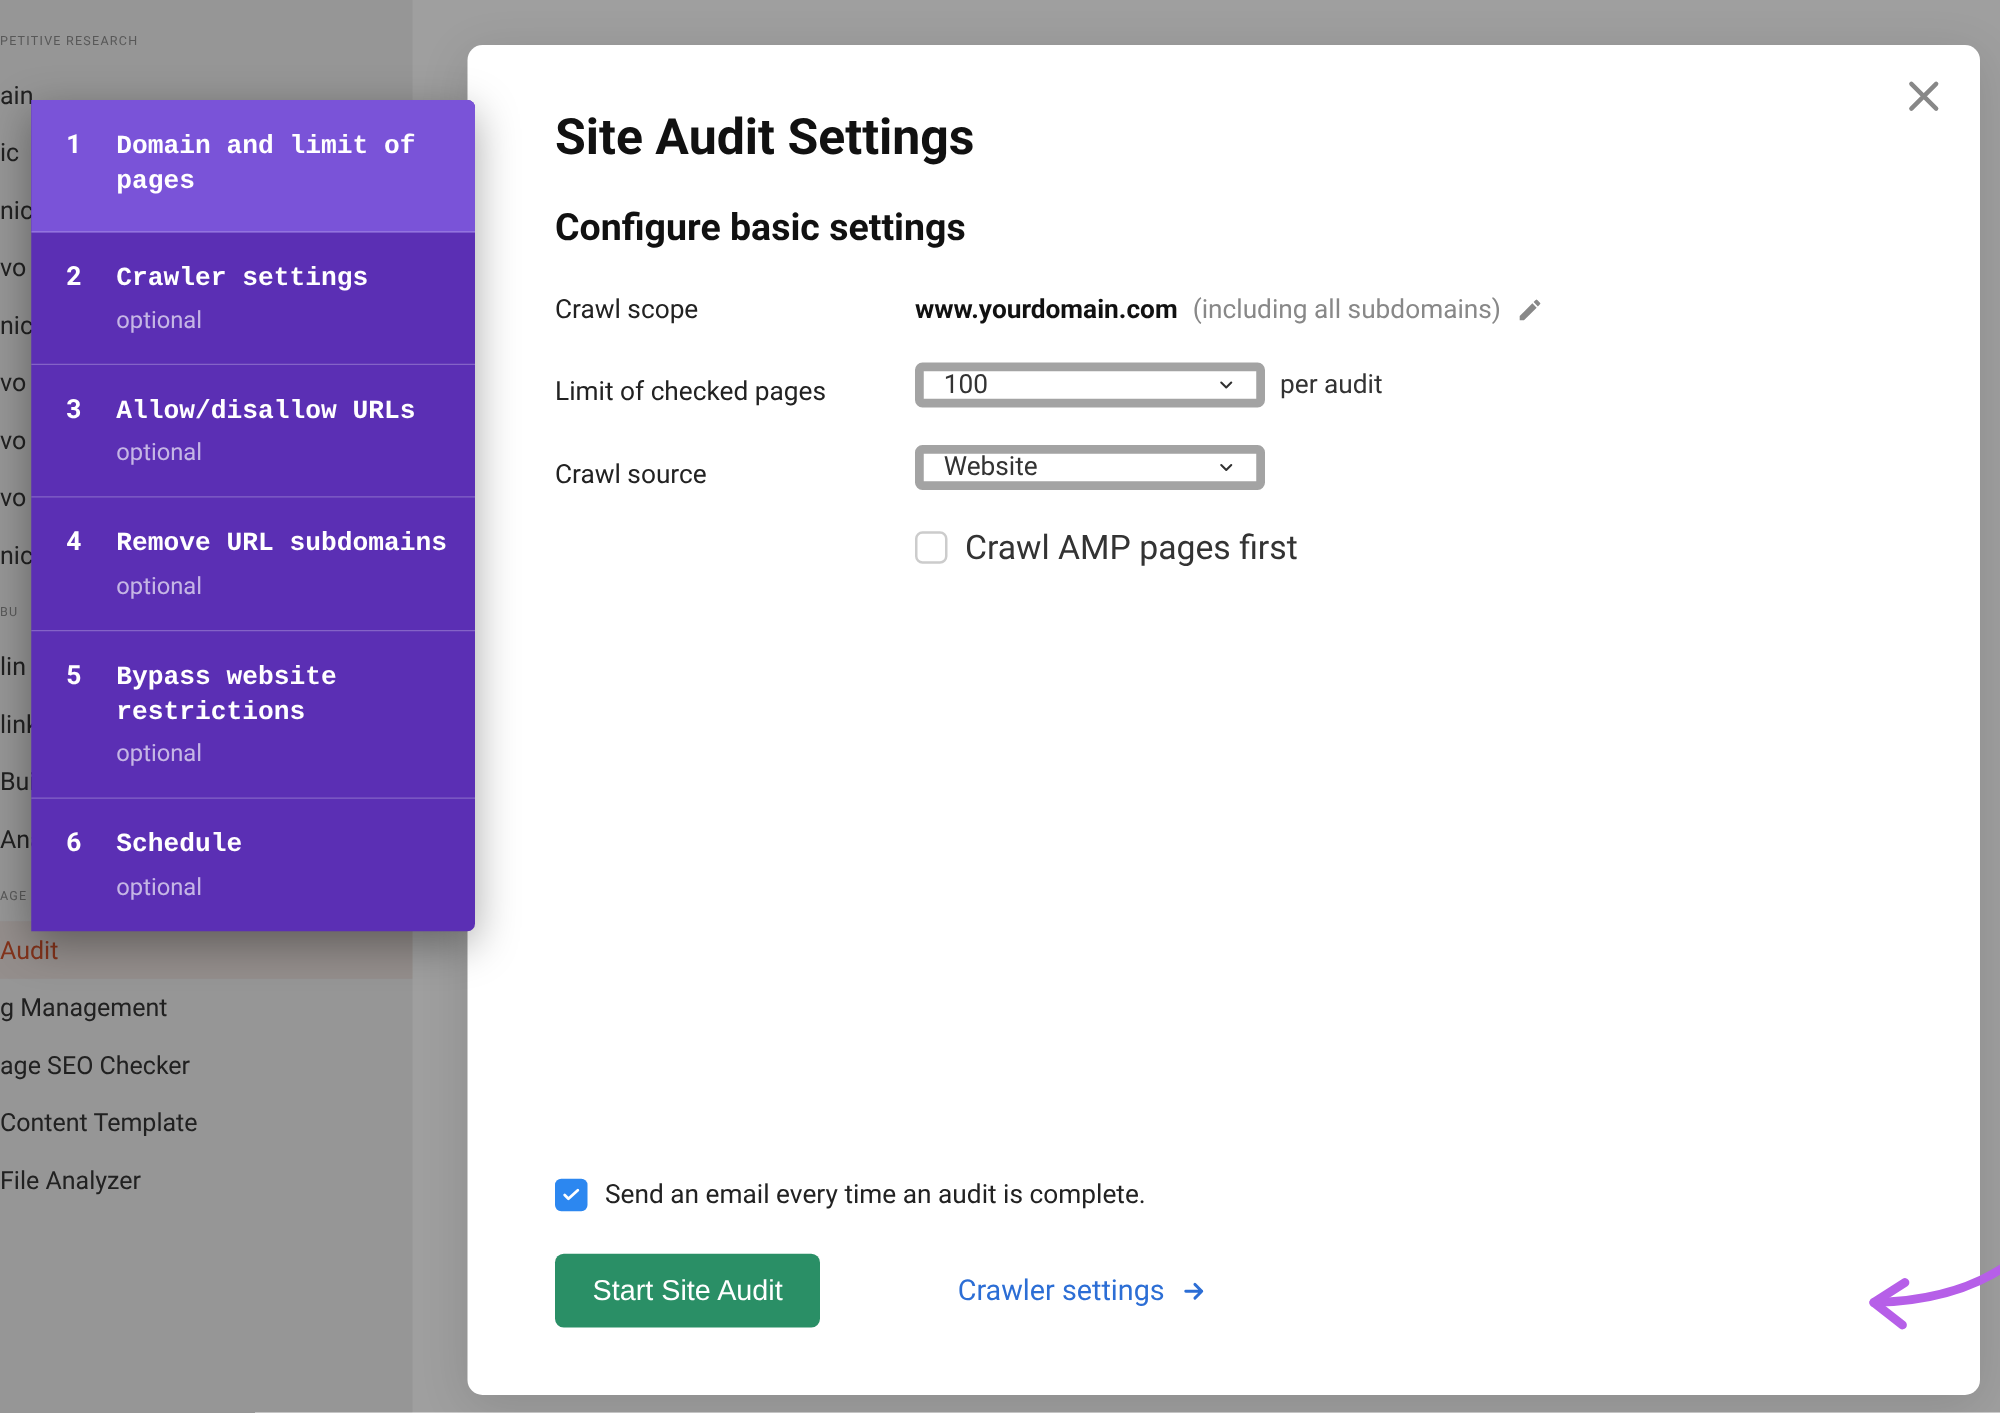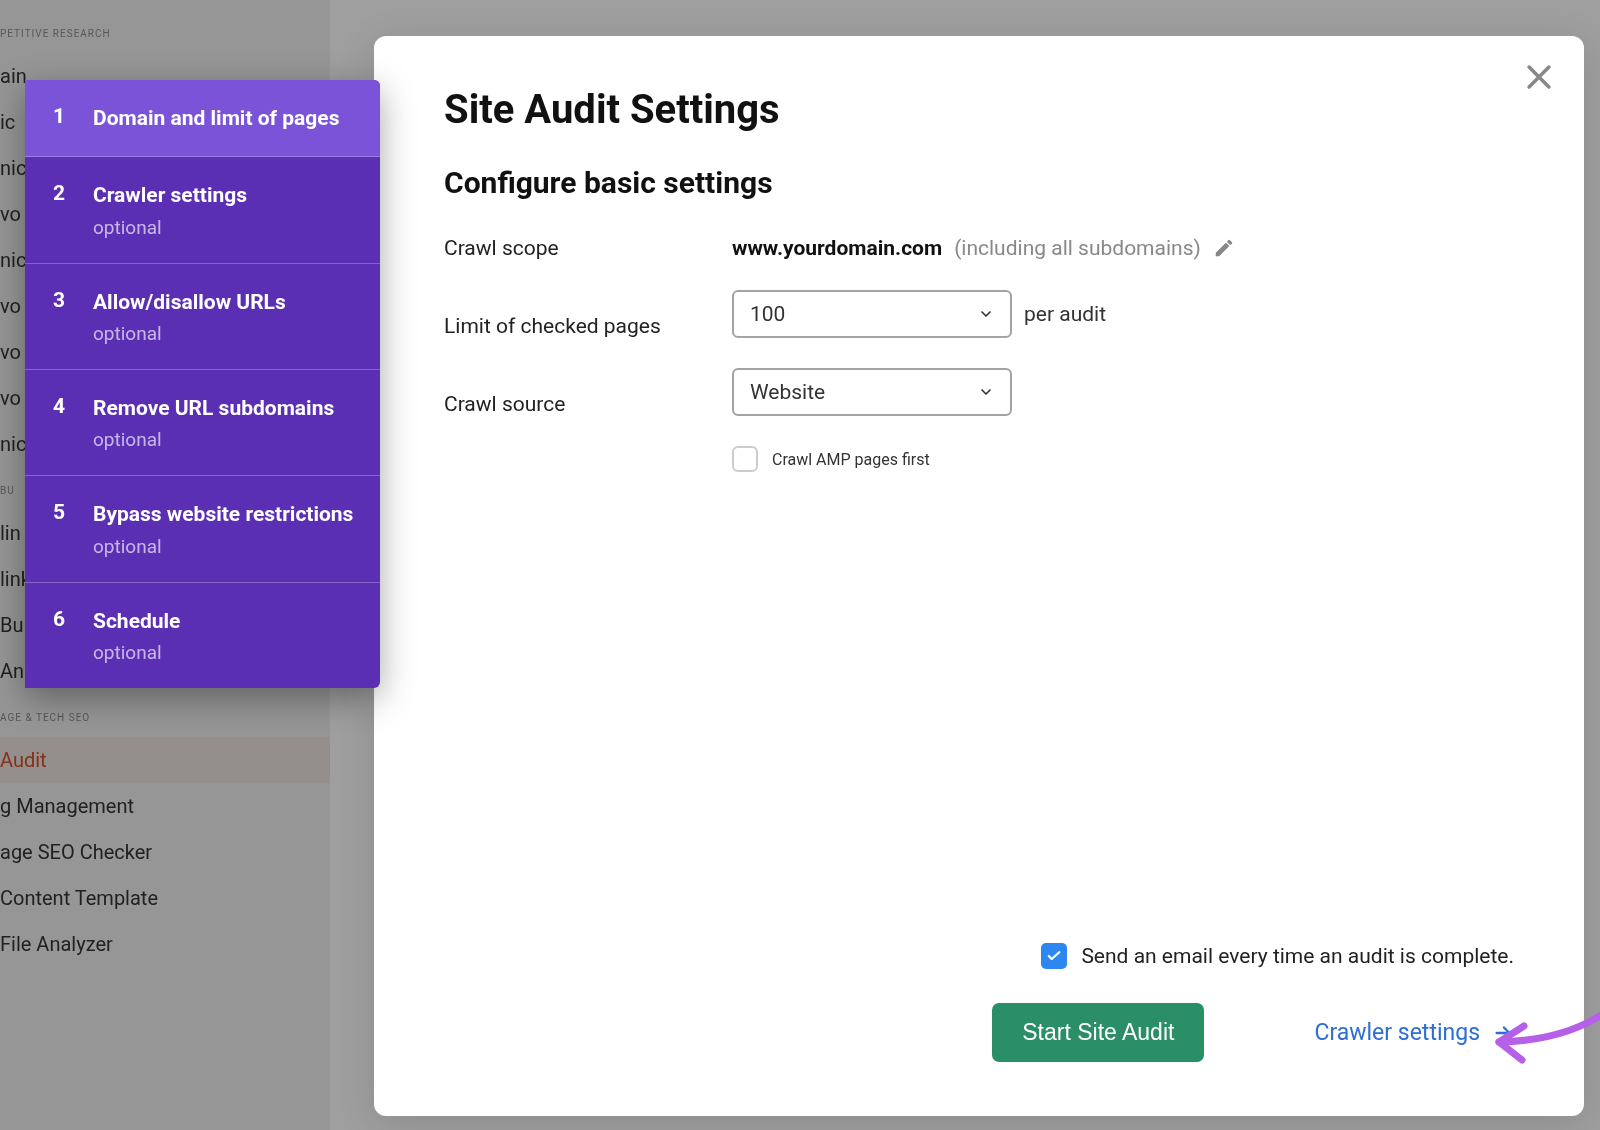--- a/index.html
+++ b/index.html
@@ -50,38 +50,38 @@
   .modal h1 { font-size: 40px; font-weight: 700; color: #111; margin-bottom: 32px; }
   .modal h2 { font-size: 30px; font-weight: 700; color: #111; margin-bottom: 36px; }
   
   .form-row { display: flex; align-items: flex-end; margin-bottom: 30px; font-size: 21px; color: #222; }
   .form-row .lbl { width: 288px; color: #222; }
   .form-row .val { display: flex; align-items: center; gap: 12px; }
   .scope-domain { font-weight: 700; color: #111; }
   .scope-note { color: #888; }
   .pencil { width: 22px; height: 22px; color: #888; }
   .select {
-    width: 280px; height: 48px;
-    border: 2px solid #a3a3a3;
+    width: 280px; height: 36px;
+    border: 7px solid #a3a3a3;
     border-radius: 6px;
     padding: 0 16px;
     display: flex; align-items: center; justify-content: space-between;
     font-size: 21px; color: #333;
     cursor: pointer;
   }
   .select svg { width: 16px; height: 16px; }
   .per-audit { color: #333; }
-  .checkbox-row { display: flex; align-items: center; gap: 14px; font-size: 16px; color: #333; margin-left: 288px; }
+  .checkbox-row { display: flex; align-items: center; gap: 14px; font-size: 27px; color: #333; margin-left: 288px; }
   .checkbox-box { width: 26px; height: 26px; border: 2px solid #ccc; border-radius: 6px; }
   
   .footer {
     position: absolute;
     bottom: 54px; left: 70px; right: 70px;
     display: flex; flex-direction: column; gap: 34px;
-    align-items: flex-end;
+    align-items: flex-start;
   }
   .email-row { display: flex; align-items: center; gap: 14px; font-size: 21px; color: #222; }
   .chk-on { width: 26px; height: 26px; background: #2c87f0; border-radius: 5px; display:flex; align-items:center; justify-content:center; color:#fff; }
   .chk-on svg { width: 18px; height: 18px; }
   .action-row { display: flex; align-items: center; gap: 110px; }
   .btn-start {
     background: #2a8f66;
     color: #fff;
     font-size: 23px;
     padding: 16px 30px;
@@ -118,21 +118,21 @@
     padding: 24px 20px 24px 28px;
     border-bottom: 1px solid rgba(255,255,255,0.25);
     gap: 22px;
     font-size: 21px;
     cursor: pointer;
   }
   .wizard .step:last-child { border-bottom: none; }
   .wizard .step.active { background: #7a53d8; }
   .wizard .step .num { font-weight: 700; width: 18px; }
   .wizard .step .txt { flex: 1; }
-  .wizard .step .title { font-weight: 700; line-height: 1.35; }
+  .wizard .step .title { font-weight: 700; line-height: 1.35; font-family: Liberation Mono, monospace; }
   .wizard .step .opt { color: rgba(255,255,255,0.65); margin-top: 6px; font-size: 19px; }
 </style>
 </head>
 <body>
 
 <div class="bg-sidebar">
   <div class="section-hdr">PETITIVE RESEARCH</div>
   <div class="item">ain</div>
   <div class="item">ic</div>
   <div class="item">nic</div>

